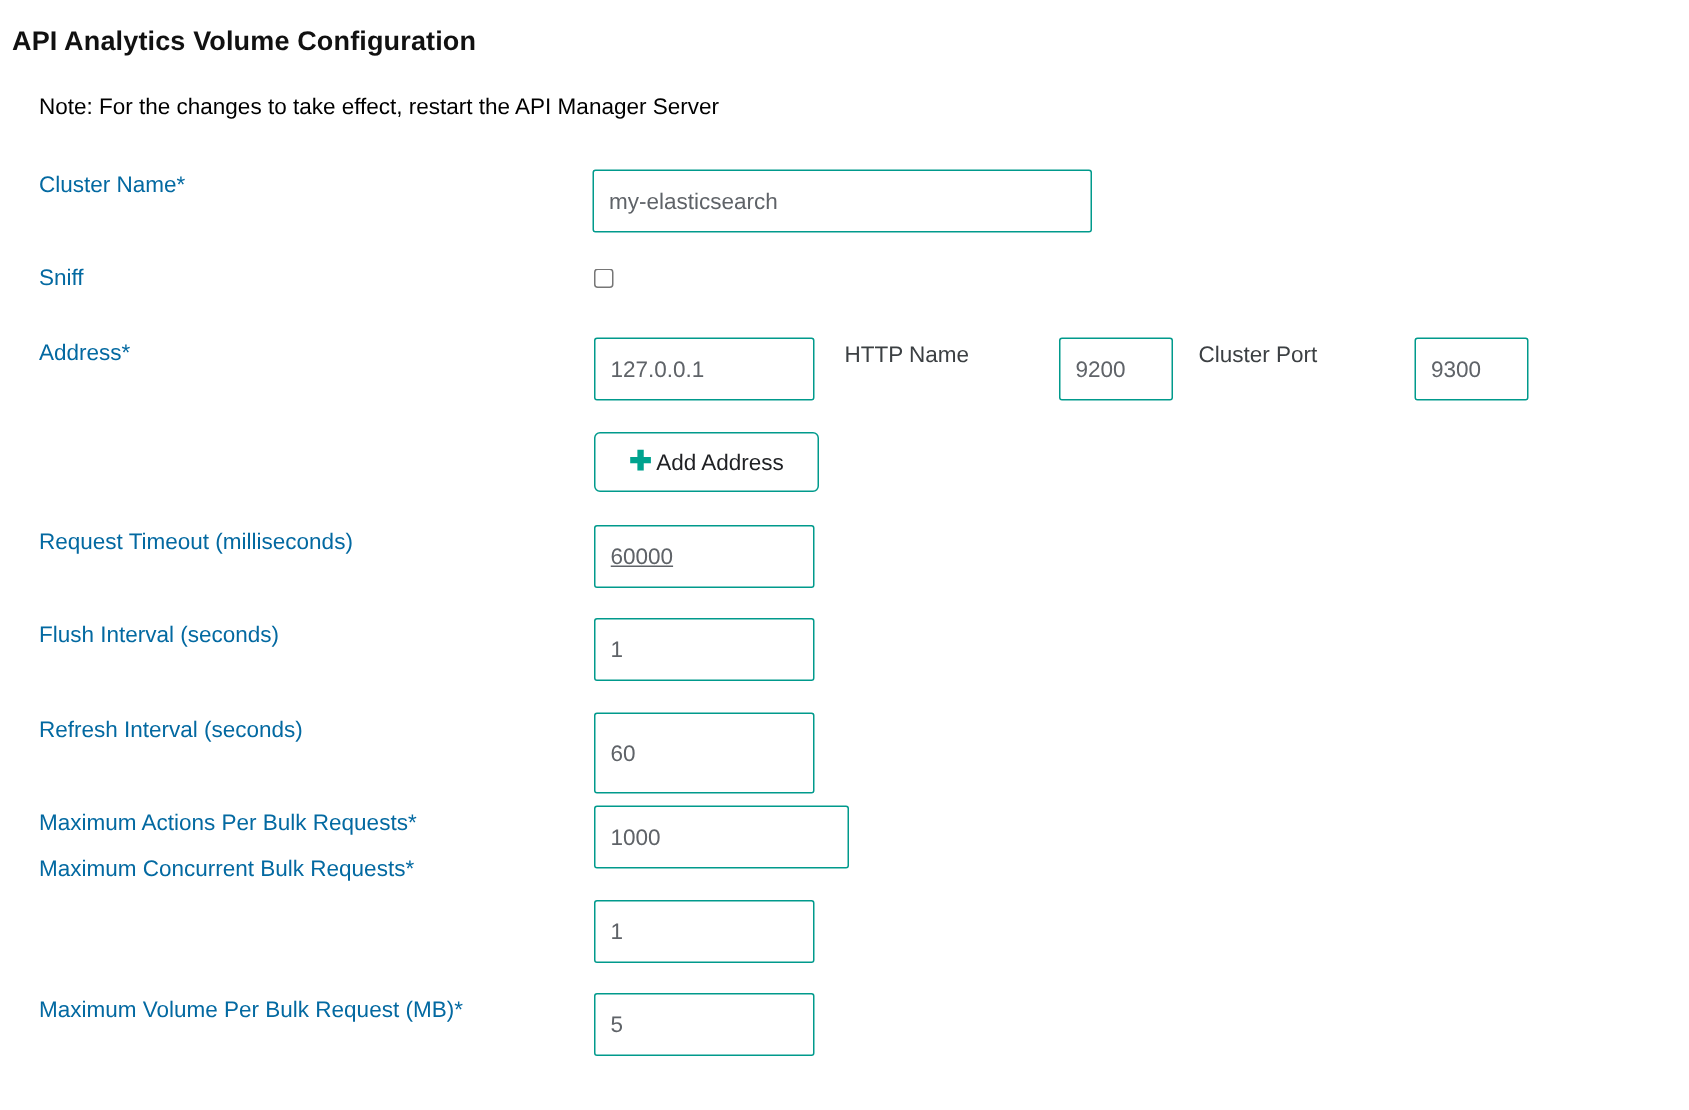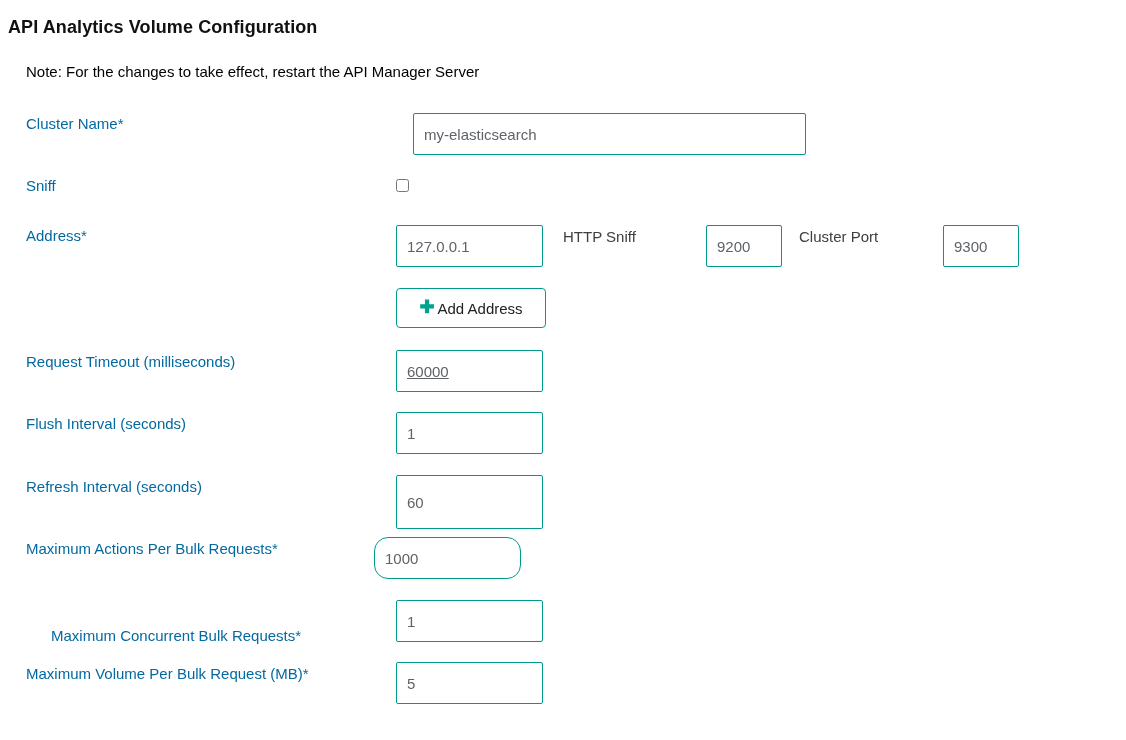--- a/index.html
+++ b/index.html
@@ -117,34 +117,34 @@
 <body>
 
 <h1 class="page-title">API Analytics Volume Configuration</h1>
 
 <div class="note-text">Note: For the changes to take effect, restart the API Manager Server</div>
 
 <div class="form">
 
   <div class="form-row">
     <label class="field-label" style="top:114px;">Cluster Name*</label>
-    <input class="text-input" type="text" style="left: 413px; top: 113px; width: 393px; height: 42px;" value="my-elasticsearch">
+    <input class="text-input" type="text" style="left: 395px; top: 113px; width: 333px; height: 42px;" value="my-elasticsearch">
   </div>
 
   <div class="form-row">
     <label class="field-label" style="top:176px;">Sniff</label>
     <input class="checkbox-input" type="checkbox" style="left: 396px; top: 179px;">
   </div>
 
   <div class="form-row">
     <label class="field-label" style="top:226px;">Address*</label>
 
     <input class="text-input" type="text" style="left: 396px; top: 225px; width: 147px; height: 42px;" value="127.0.0.1">
 
-    <span class="inline-label" style="left:563px; top:227px;">HTTP Sniff</span>
+    <span class="inline-label" style="left:563px; top:227px;">HTTP Name</span>
 
     <input class="text-input" type="text" style="left: 706px; top: 225px; width: 76px; height: 42px;" value="9200">
 
     <span class="inline-label" style="left:799px; top:227px;">Cluster Port</span>
 
     <input class="text-input" type="text" style="left: 943px; top: 225px; width: 76px; height: 42px;" value="9300">
 
     <button class="add-btn" style="left:396px; top:288px; width:150px; height:40px;">
       <span class="plus-icon">✚</span>
       <span>Add Address</span>
@@ -161,25 +161,25 @@
     <input class="text-input" type="text" style="left: 396px; top: 412px; width: 147px; height: 42px;" value="1">
   </div>
 
   <div class="form-row">
     <label class="field-label" style="top:477px;">Refresh Interval (seconds)</label>
     <input class="text-input" type="text" style="left: 396px; top: 475px; width: 147px; height: 54px;" value="60">
   </div>
 
   <div class="form-row">
     <label class="field-label" style="top:539px;">Maximum Actions Per Bulk Requests*</label>
-    <input class="text-input" type="text" style="left: 374px; top: 537px; width: 147px; height: 42px; border-radius: 14px;" value="1000">
+    <input class="text-input" type="text" style="left: 396px; top: 537px; width: 170px; height: 42px;" value="1000">
   </div>
 
   <div class="form-row">
-    <label class="field-label" style="top:626px;margin-left:25px;">Maximum Concurrent Bulk Requests*</label>
+    <label class="field-label" style="top:570px;">Maximum Concurrent Bulk Requests*</label>
     <input class="text-input" type="text" style="left: 396px; top: 600px; width: 147px; height: 42px;" value="1">
   </div>
 
   <div class="form-row">
     <label class="field-label" style="top:664px;">Maximum Volume Per Bulk Request (MB)*</label>
     <input class="text-input" type="text" style="left: 396px; top: 662px; width: 147px; height: 42px;" value="5">
   </div>
 
 </div>
 

